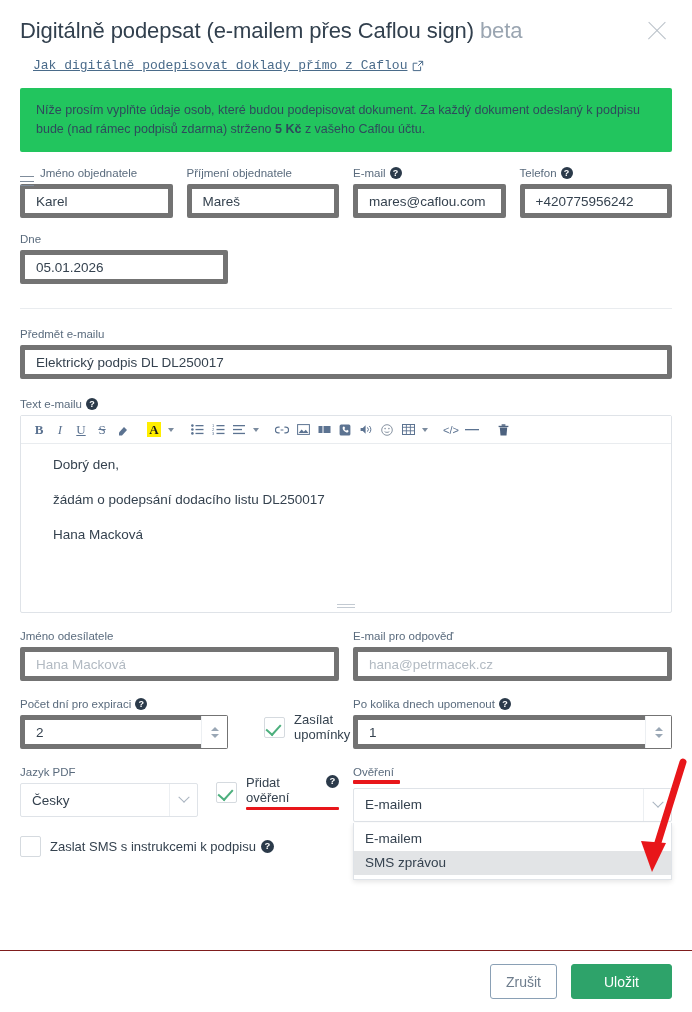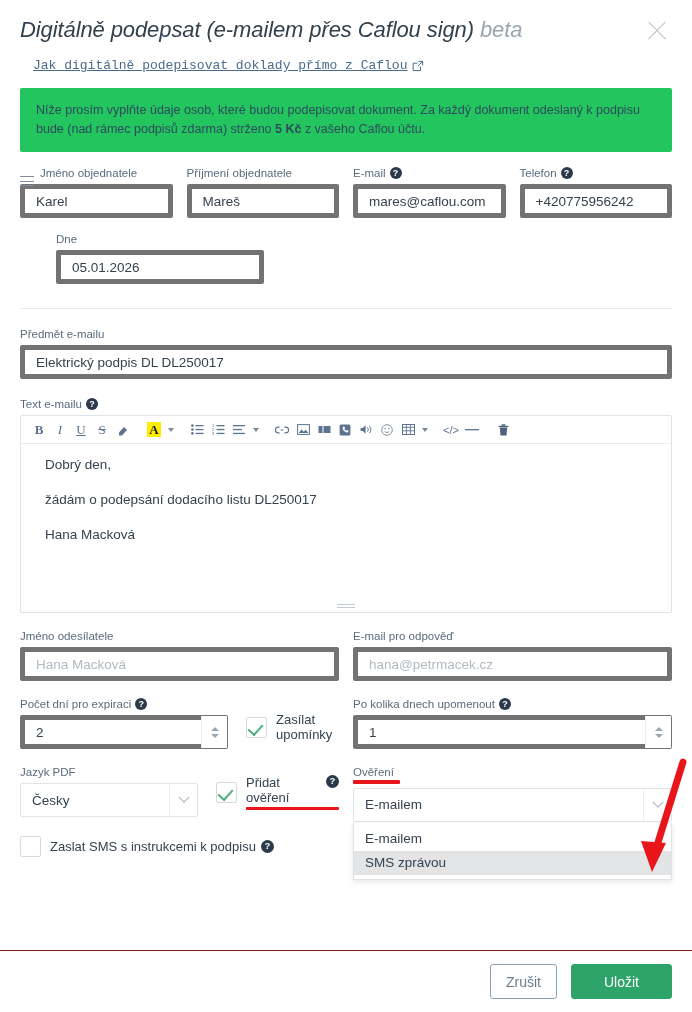--- a/index.html
+++ b/index.html
@@ -14,21 +14,21 @@
   }
   .modal {
     position: relative;
     width: 692px; height: 1012px;
     background: #fff;
   }
 
   
   .header {
     padding: 14px 20px 0 20px;
-    display: flex; align-items: center; justify-content: space-between; font-style: italic;
+    display: flex; align-items: flex-end; justify-content: space-between;
   }
   .title {
     font-size: 22px; font-weight: 400; color: #32404e;
     letter-spacing: -0.1px; line-height: 30px;
   }
   .title .beta { color: #9aa5b1; font-weight: 400; }
   .close-btn {
     width: 30px; height: 30px; position: relative; cursor: pointer;
     flex: 0 0 auto; margin-top: 2px;
   }
@@ -82,21 +82,21 @@
   .row-4 > div { flex: 1 1 0; min-width: 0; }
   .hamb {
     position: absolute; left: 20px; top: 176px;
     width: 14px; height: 11px; cursor: pointer;
   }
   .hamb span {
     display: block; height: 1.3px; background: #7f8c9b; margin-bottom: 3.3px;
   }
   .first-label { padding-left: 20px; }
 
-  .row-dne { margin-top: 14px; width: 208px; margin-left: 36px; }
+  .row-dne { margin-top: 14px; width: 208px; }
 
   .divider { height: 1px; background: #e9ecef; margin: 24px 20px 0 20px; }
 
   .block { margin-top: 18px; }
 
   
   .editor-wrap {
     border: 1px solid #dfe3e8; border-radius: 2px; background: #fff;
     margin-top: 4px;
   }
@@ -121,21 +121,21 @@
     border-top: 4px solid #7b8b9e;
   }
   .hl-A {
     background: #ffee00; color: #1b1b1b; font-weight: 700; font-size: 13px;
     padding: 0 2px; line-height: 15px; font-family: "Liberation Serif", serif;
   }
   .editor-body {
     height: 168px; padding: 12px 16px; font-size: 13.5px;
     line-height: 18px; color: #35424f; position: relative;
   }
-  .editor-body p { margin: 0 0 17px 8px; }
+  .editor-body p { margin: 0 0 17px 16px; }
   .resize-grip {
     position: absolute; left: 50%; bottom: 4px; transform: translateX(-50%);
     width: 18px;
   }
   .resize-grip i { display: block; height: 1.2px; background: #c3cad2; margin-top: 2px; }
 
   
   .row-2 { display: flex; gap: 14px; margin-top: 16px; }
   .row-2 > div { flex: 1 1 0; min-width: 0; }
 
@@ -421,21 +421,21 @@
         <div class="fld-label">Jméno odesílatele</div>
         <input class="txt-input" placeholder="Hana Macková" style="">
       </div>
       <div>
         <div class="fld-label">E-mail pro odpověď</div>
         <input class="txt-input" placeholder="hana@petrmacek.cz" style="">
       </div>
     </div>
 
     <div class="row-2" style="align-items:flex-start;">
-      <div style="display:flex; gap:18px; align-items:flex-end;justify-content:space-between;">
+      <div style="display:flex; gap:36px; align-items:flex-end;justify-content:space-between;">
         <div>
           <div class="fld-label">
             <span>Počet dní pro expiraci</span>
             <span class="qmark">?</span>
           </div>
           <div class="num-wrap">
             <input class="txt-input" value="2" style="">
             <span class="spinner">
                 <i class="up"></i>
                 <i class="dn"></i>

